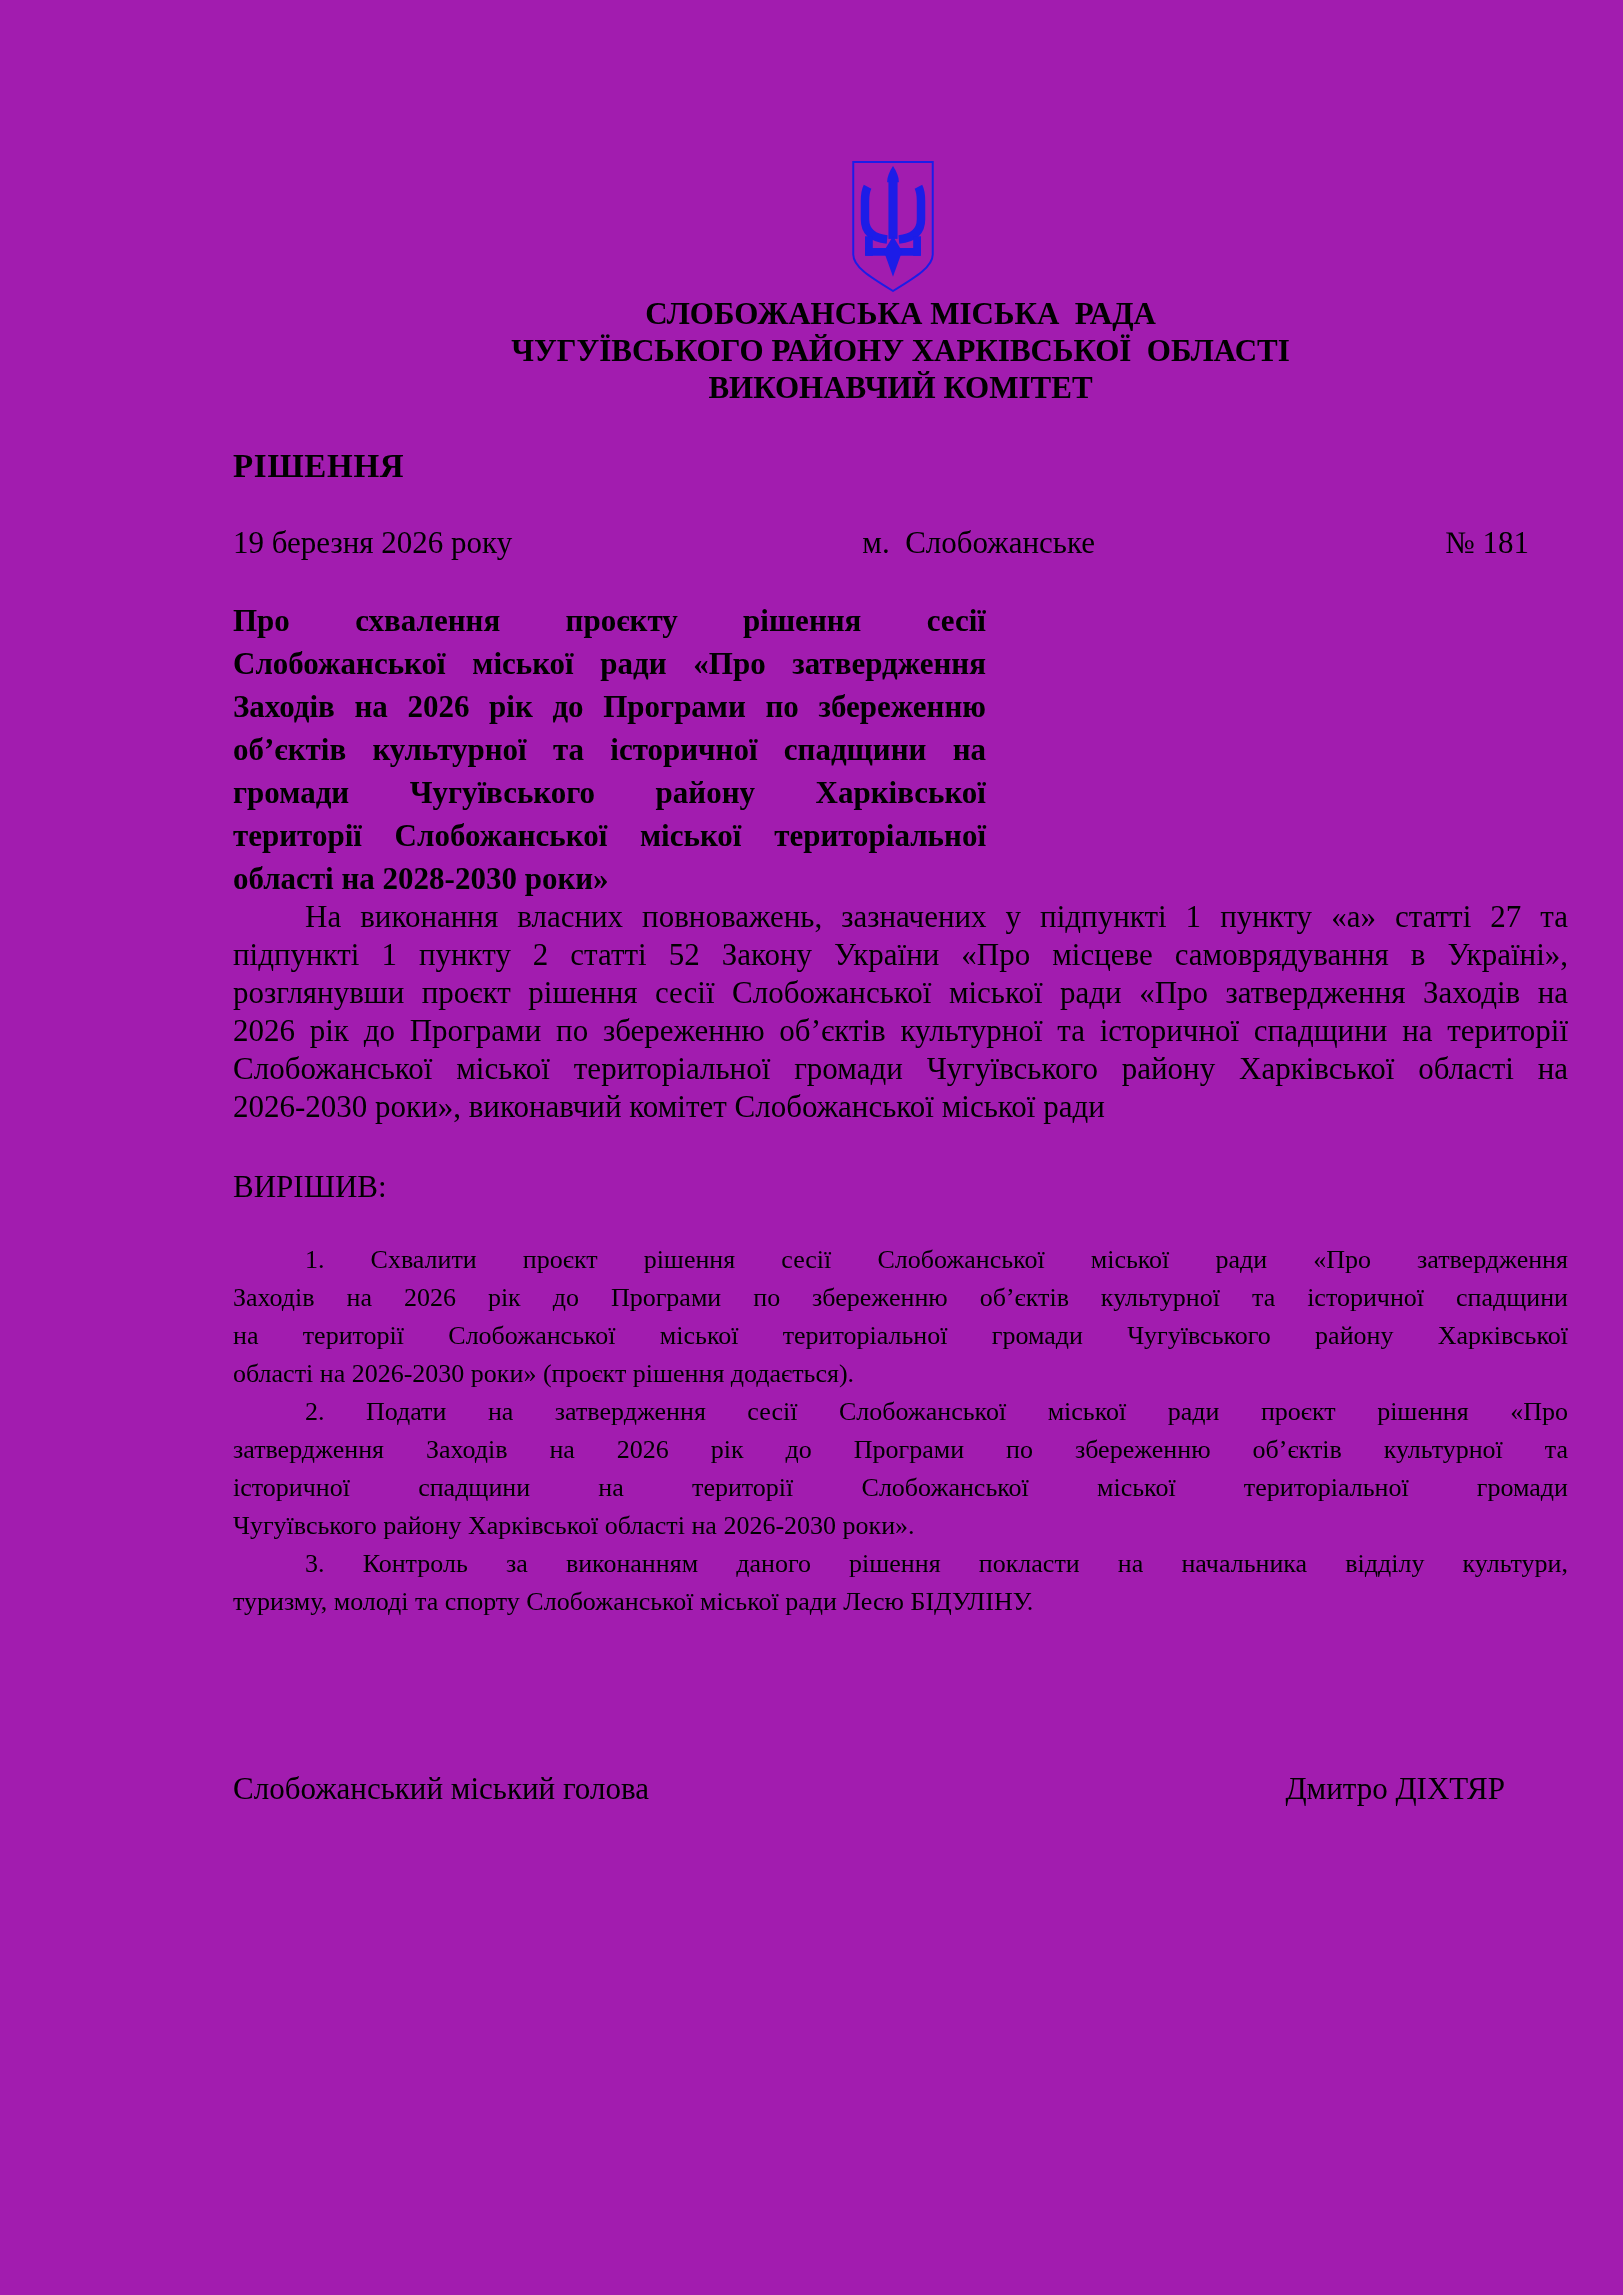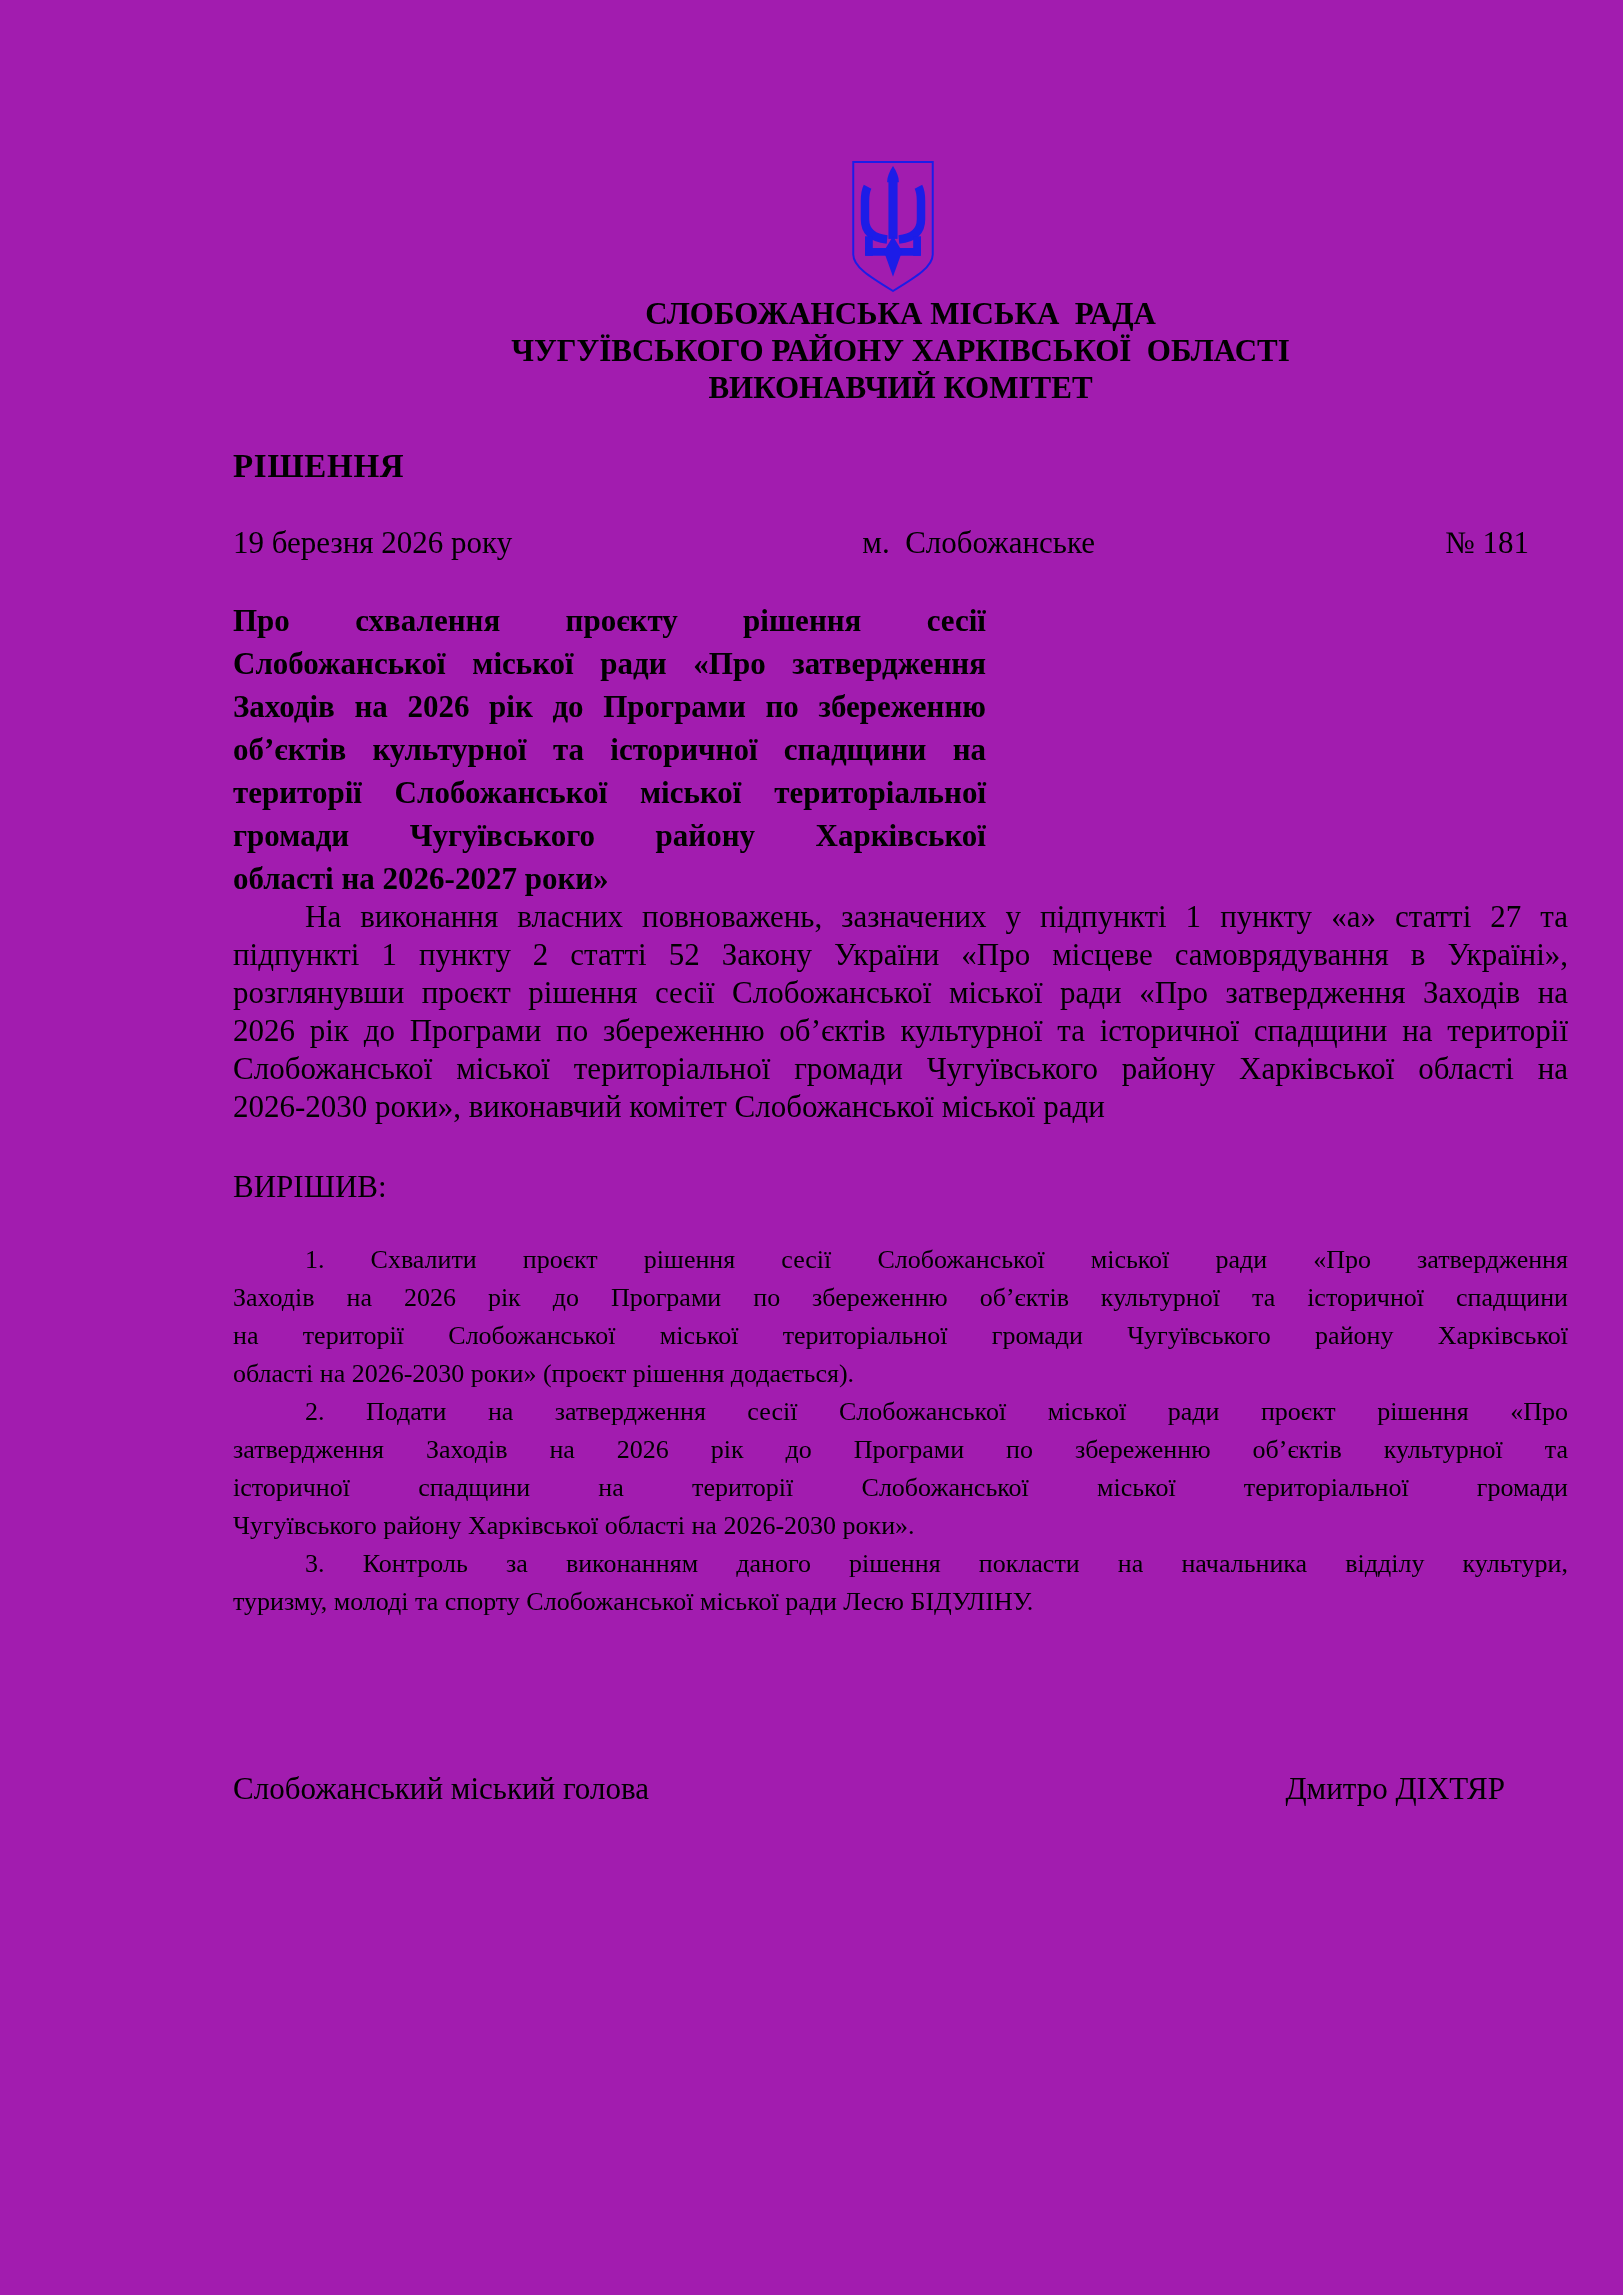--- a/index.html
+++ b/index.html
@@ -118,23 +118,23 @@
     <span>19 березня 2026 року</span>
     <span>м.  Слобожанське</span>
     <span class="doc-number">№ 181</span>
   </div>
 
   <div class="subject">
       <div class="tline">Про схвалення проєкту рішення сесії</div>
       <div class="tline">Слобожанської міської ради «Про затвердження</div>
       <div class="tline">Заходів на 2026 рік до Програми по збереженню</div>
       <div class="tline">об’єктів культурної та історичної спадщини на</div>
+      <div class="tline">громади Чугуївського району Харківської</div>
       <div class="tline">території Слобожанської  міської територіальної</div>
-      <div class="tline">громади Чугуївського району Харківської</div>
-      <div class="tline tlast">області на 2026-2027 роки»</div>
+      <div class="tline tlast">області на 2028-2030 роки»</div>
     </div>
 
   <div class="intro">
       <div class="tline tindent">На виконання власних повноважень, зазначених у підпункті 1 пункту «а» статті 27 та</div>
       <div class="tline">підпункті 1 пункту 2 статті 52 Закону України «Про місцеве самоврядування в Україні»,</div>
       <div class="tline">розглянувши проєкт рішення сесії Слобожанської міської ради «Про затвердження Заходів на</div>
       <div class="tline">2026 рік до Програми по збереженню об’єктів культурної та історичної спадщини на території</div>
       <div class="tline">Слобожанської  міської територіальної громади Чугуївського району Харківської області на</div>
       <div class="tline tlast">2026-2030 роки», виконавчий комітет Слобожанської міської ради</div>
     </div>

